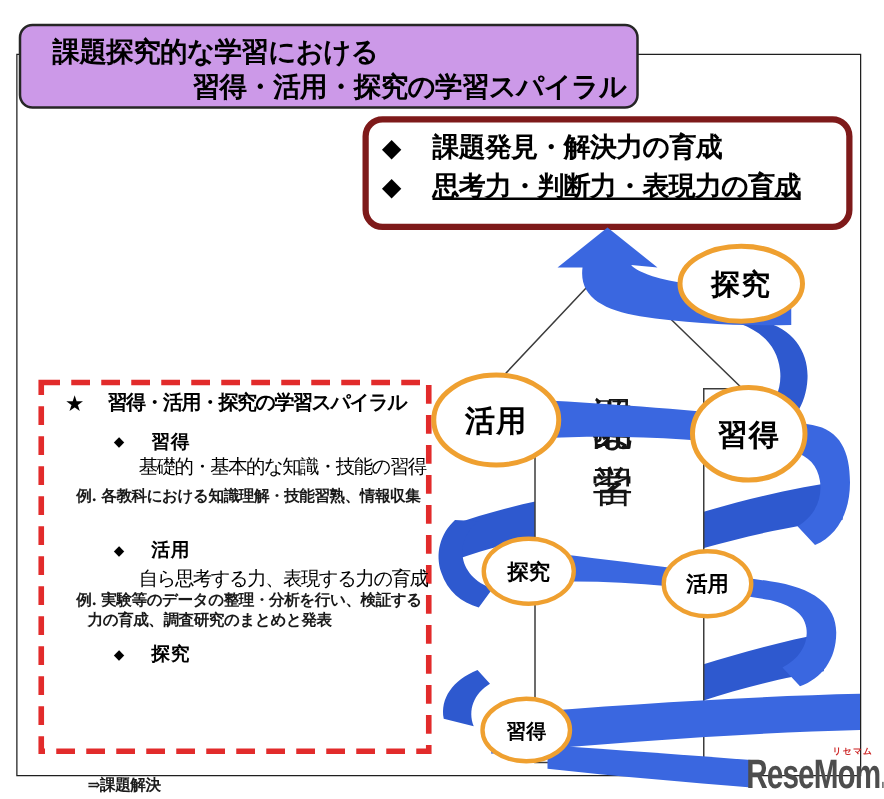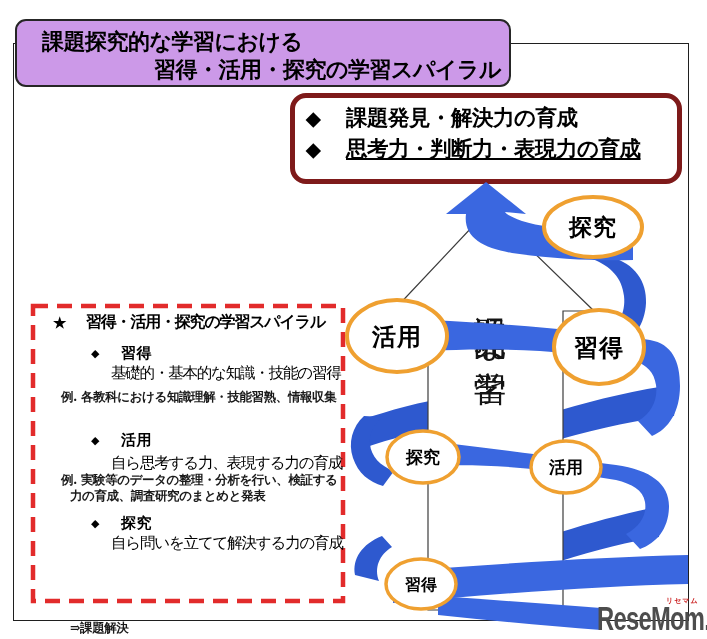--- a/index.html
+++ b/index.html
@@ -76,21 +76,20 @@
   <div class="abs sec-ex" style="left:61px;top:389px;">例. 各教科における知識理解・技能習熟、情報収集</div>
 
   <div class="abs sec-bullet" style="left:91px;top:434px;">◆</div>
   <div class="abs sec-head" style="left:121px;top:431px;">活用</div>
   <div class="abs sec-point" style="left:111px;top:432px;margin-top:21px;">自ら思考する力、表現する力の育成</div>
   <div class="abs sec-ex" style="left:61px;top:472px;">例. 実験等のデータの整理・分析を行い、検証する</div>
   <div class="abs sec-ex" style="left:70px;top:488px;">力の育成、調査研究のまとめと発表</div>
 
   <div class="abs sec-bullet" style="left:91px;top:517px;">◆</div>
   <div class="abs sec-head" style="left:121px;top:514px;">探究</div>
-  <div class="abs sec-point" style="left:111px;top:533px;">自ら問いを立てて解決する力の育成</div>
   <div class="abs sec-ex" style="left:70px;top:572px;margin-top:48px;">⇒課題解決</div>
 
   <svg id="diagram" class="abs" width="367" height="489" viewBox="340 150 367 489">
 
     <g fill="#2E59CF">
       <path d="M678,384 C636,390 598,399 561,410 L561,439 C600,428 641,419 674,416 Z"></path>
       <path d="M455,396 C420,402 390,410 361,420 L361,449 C392,438 424,430 455,426 Z"></path>
       <path d="M364,416 C352,427 348,443 353,458 C358,473 369,482 383,486 L394,471 C380,466 371,456 370,444 C369,433 374,424 383,417 Z"></path>
       <path d="M662,506 C626,513 593,522 561,532 L561,561 C595,550 631,541 659,537 Z"></path>
       <path d="M382,536 C362,544 352,559 355,575 L379,581 C374,568 379,555 392,547 Z"></path>

